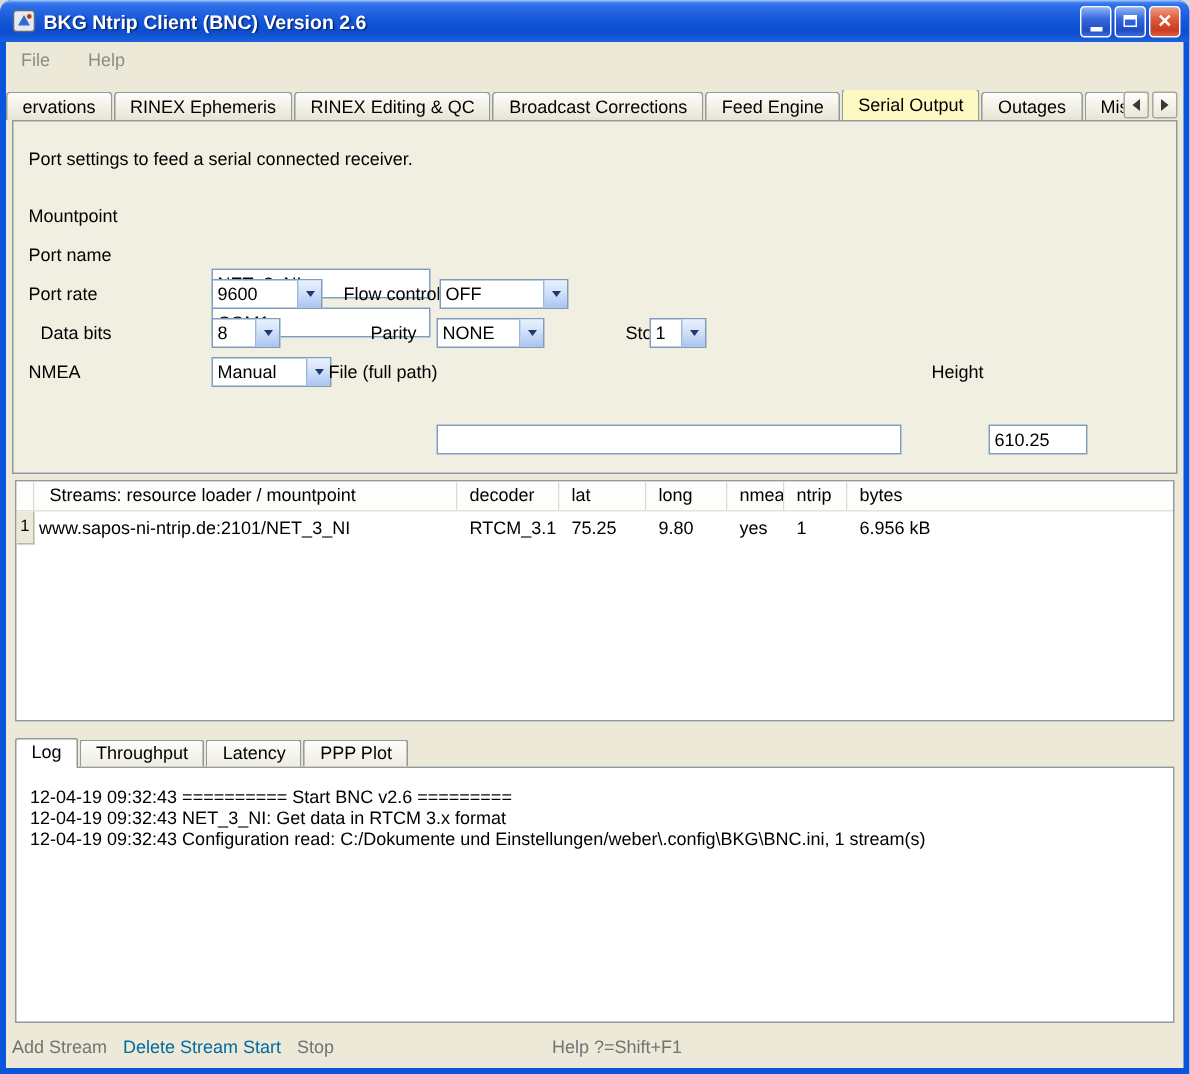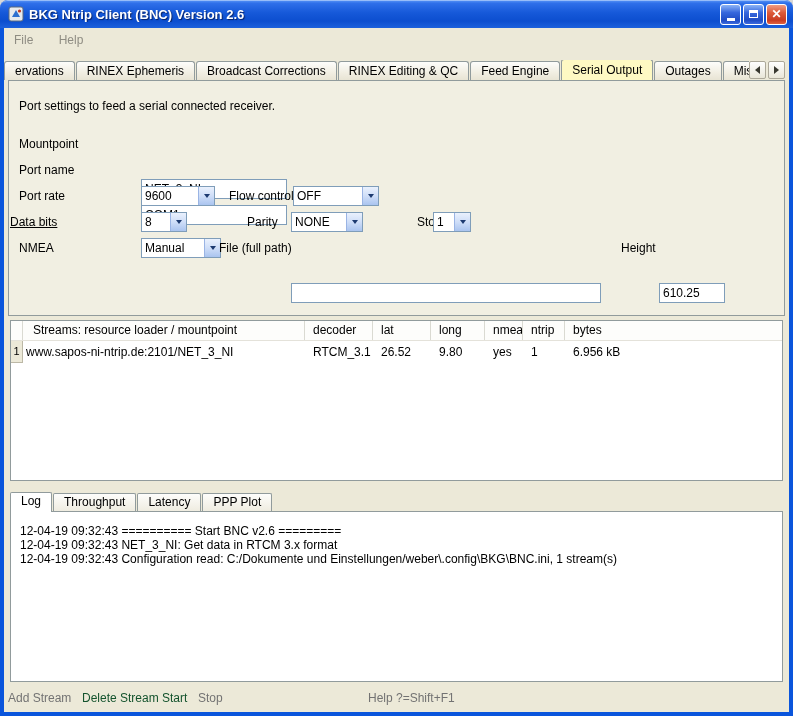--- a/index.html
+++ b/index.html
@@ -120,21 +120,21 @@
     position:absolute; left:6px; top:483px; width:773px; height:171px;
     border:1px solid #919b9c; background:#fff; padding:12px 4px 0 9px; overflow:hidden; z-index:1;
   }
   .logline { line-height:14px; white-space:pre; }
   
   .actions { position:absolute; left:0; top:660px; width:100%; height:24px; }
   .flatbtn {
     position:absolute; top:3px; background:transparent; border:none; padding:0;
     font-family:"Liberation Sans", sans-serif; font-size:12px; color:#737373; cursor:default; white-space:nowrap;
   }
-  .flatbtn.disabled { color:#14532d; }
+  .flatbtn.disabled { color:#0369a1; }
 </style>
 </head>
 <body>
 
 <div class="window">
 
   <div class="titlebar">
     <span class="app-icon">
       <svg width="16" height="16" viewBox="0 0 16 16">
         <rect x="1" y="1" width="14" height="14" rx="2" fill="#e7eaee" stroke="#5c6b7c"></rect>
@@ -159,22 +159,22 @@
   <div class="window-body">
 
     <div class="menubar">
       <span class="menu-item">File</span>
       <span class="menu-item">Help</span>
     </div>
 
     <div class="tabrow">
       <div class="tab">ervations</div>
       <div class="tab">RINEX Ephemeris</div>
+      <div class="tab">RINEX Editing &amp; QC</div>
       <div class="tab">Broadcast Corrections</div>
-      <div class="tab">RINEX Editing &amp; QC</div>
       <div class="tab">Feed Engine</div>
       <div class="tab active">Serial Output</div>
       <div class="tab">Outages</div>
       <div class="tab">Miscellaneous</div>
     </div>
     <div class="tab-scroll">
       <span class="scrollbtn">
           <span class="arr-left"></span>
         </span>
       <span class="scrollbtn">
@@ -206,21 +206,21 @@
         <span class="flabel" style="left:220px;">Flow control</span>
         <div class="combo" style="left:284px; width:86px;">
           <span class="combo-text">OFF</span>
           <span class="combo-btn">
               <span class="combo-arr"></span>
             </span>
         </div>
       </div>
 
       <div class="frow" style="top:131px;">
-        <span class="flabel" style="left:1px;text-decoration:underline;">Data bits</span>
+        <span class="flabel" style="left:18px;">Data bits</span>
         <div class="combo" style="left:132px; width:46px;">
           <span class="combo-text">8</span>
           <span class="combo-btn">
               <span class="combo-arr"></span>
             </span>
         </div>
         <span class="flabel" style="left:238px;">Parity</span>
         <div class="combo" style="left:282px; width:72px;">
           <span class="combo-text">NONE</span>
           <span class="combo-btn">
@@ -259,21 +259,21 @@
         <div class="hcell">lat</div>
         <div class="hcell">long</div>
         <div class="hcell">nmea</div>
         <div class="hcell">ntrip</div>
         <div class="hcell last">bytes</div>
       </div>
       <div class="sgrid drow">
         <div class="numcell">1</div>
         <div class="rcell mp">www.sapos-ni-ntrip.de:2101/NET_3_NI</div>
         <div class="rcell">RTCM_3.1</div>
-        <div class="rcell">26.52</div>
+        <div class="rcell">75.25</div>
         <div class="rcell">9.80</div>
         <div class="rcell">yes</div>
         <div class="rcell">1</div>
         <div class="rcell">6.956 kB</div>
       </div>
     </div>
 
     <div class="btabs">
       <div class="btab active">Log</div>
       <div class="btab">Throughput</div>

